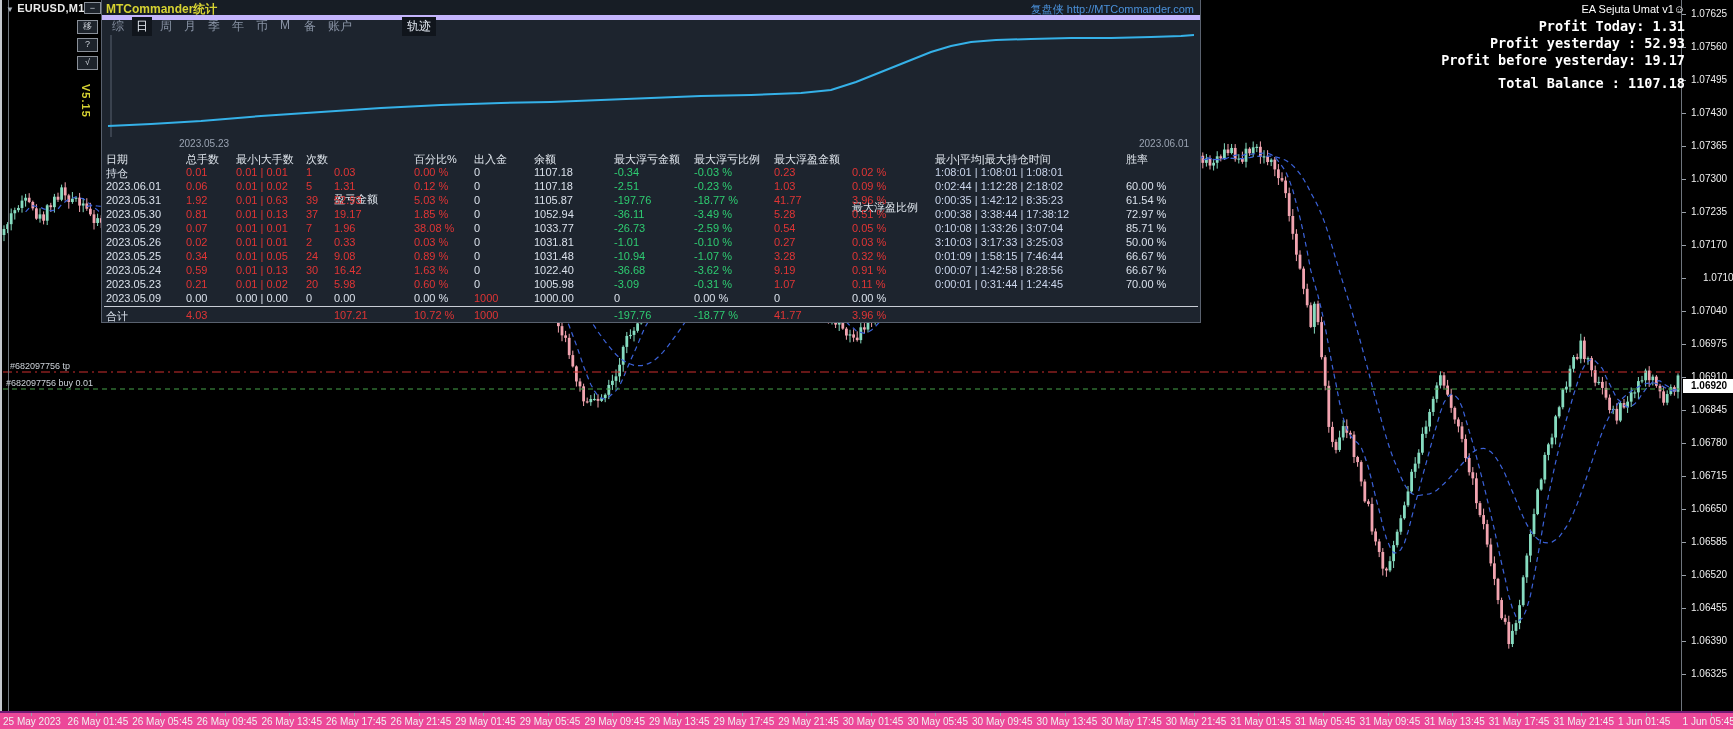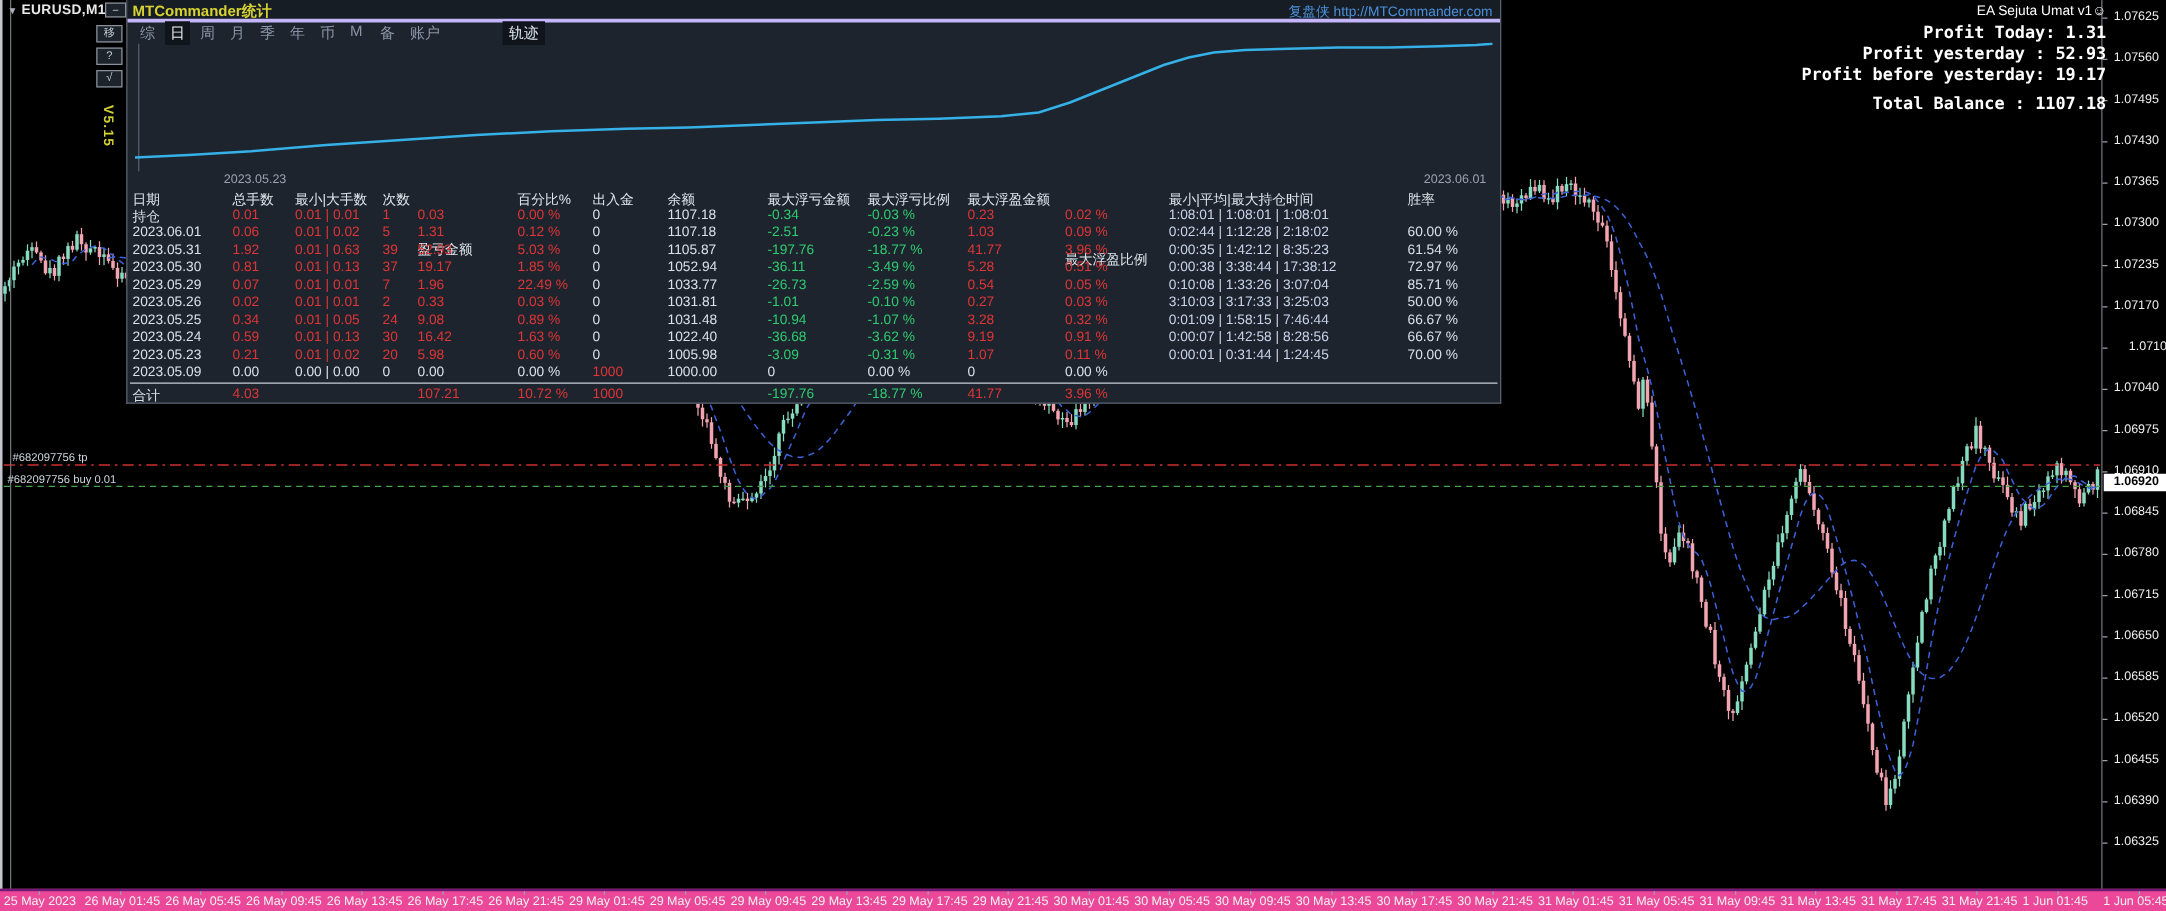--- a/index.html
+++ b/index.html
@@ -39,21 +39,21 @@
   #cur-price-box{position:absolute;left:1px;width:51px;height:14px;background:#fff;color:#000;
                  font-size:10px;font-weight:bold;text-align:left;padding-left:8px;line-height:14px;z-index:3;box-sizing:border-box;}
   
   #time-axis{left:0;top:711px;width:1733px;height:16px;border-top:2px solid #701a75;background:#ec4899;z-index:2;}
   .time-label{position:absolute;top:3px;color:#f0f0f0;font-size:10px;white-space:nowrap;}
   .time-tick{position:absolute;top:0;width:1px;height:3px;background:#9aa0a8;}
   
   #panel{left:101px;top:0;width:1100px;height:323px;background:#1d242e;
          border:1px solid #59616e;border-top:none;box-sizing:border-box;z-index:5;}
   #panel-titlebar{position:absolute;left:0;top:0;width:100%;height:15px;background:#171d25;
-                  border-bottom:3px solid #c4b5fd;}
+                  border-bottom:5px solid #c4b5fd;}
   #panel-title{position:absolute;left:4px;top:1px;color:#d6d232;font-size:12px;font-weight:bold;}
   #panel-brand{position:absolute;right:6px;top:2px;color:#4a90d9;font-size:11px;}
   #tab-row{position:absolute;left:0;top:17px;width:100%;height:17px;}
   .tab{position:absolute;top:0;color:#8a94a6;font-size:12px;padding:1px 4px;}
   .tab.active{background:#10151c;color:#e8edf4;}
   #track-btn{position:absolute;top:0;left:300px;background:#10151c;color:#dfe5ee;font-size:12px;padding:1px 5px;}
   #equity-svg{position:absolute;left:0;top:34px;}
   .eq-date{position:absolute;top:138px;color:#9aa3b2;font-size:10px;}
   #eq-date-start{left:77px;}
   #eq-date-end{left:1037px;}
@@ -1120,21 +1120,21 @@
       <div class="cell" style="left: 592px; top: 208px; color: rgb(46, 204, 113);">-3.49 %</div>
       <div class="cell" style="left: 672px; top: 208px; color: rgb(224, 53, 53);">5.28</div>
       <div class="cell" style="left: 750px; top: 208px; color: rgb(224, 53, 53);">0.51 %</div>
       <div class="cell" style="left: 833px; top: 208px; color: rgb(201, 212, 234);">0:00:38 | 3:38:44 | 17:38:12</div>
       <div class="cell" style="left: 1024px; top: 208px; color: rgb(217, 224, 234);">72.97 %</div>
       <div class="cell" style="left: 4px; top: 222px; color: rgb(217, 224, 234);">2023.05.29</div>
       <div class="cell" style="left: 84px; top: 222px; color: rgb(224, 53, 53);">0.07</div>
       <div class="cell" style="left: 134px; top: 222px; color: rgb(224, 53, 53);">0.01 | 0.01</div>
       <div class="cell" style="left: 204px; top: 222px; color: rgb(224, 53, 53);">7</div>
       <div class="cell" style="left: 232px; top: 222px; color: rgb(224, 53, 53);">1.96</div>
-      <div class="cell" style="left: 312px; top: 222px; color: rgb(224, 53, 53);">22.49 %</div>
+      <div class="cell" style="left: 312px; top: 222px; color: rgb(224, 53, 53);">38.08 %</div>
       <div class="cell" style="left: 372px; top: 222px; color: rgb(217, 224, 234);">0</div>
       <div class="cell" style="left: 432px; top: 222px; color: rgb(217, 224, 234);">1033.77</div>
       <div class="cell" style="left: 512px; top: 222px; color: rgb(46, 204, 113);">-26.73</div>
       <div class="cell" style="left: 592px; top: 222px; color: rgb(46, 204, 113);">-2.59 %</div>
       <div class="cell" style="left: 672px; top: 222px; color: rgb(224, 53, 53);">0.54</div>
       <div class="cell" style="left: 750px; top: 222px; color: rgb(224, 53, 53);">0.05 %</div>
       <div class="cell" style="left: 833px; top: 222px; color: rgb(201, 212, 234);">0:10:08 | 1:33:26 | 3:07:04</div>
       <div class="cell" style="left: 1024px; top: 222px; color: rgb(217, 224, 234);">85.71 %</div>
       <div class="cell" style="left: 4px; top: 236px; color: rgb(217, 224, 234);">2023.05.26</div>
       <div class="cell" style="left: 84px; top: 236px; color: rgb(224, 53, 53);">0.02</div>

